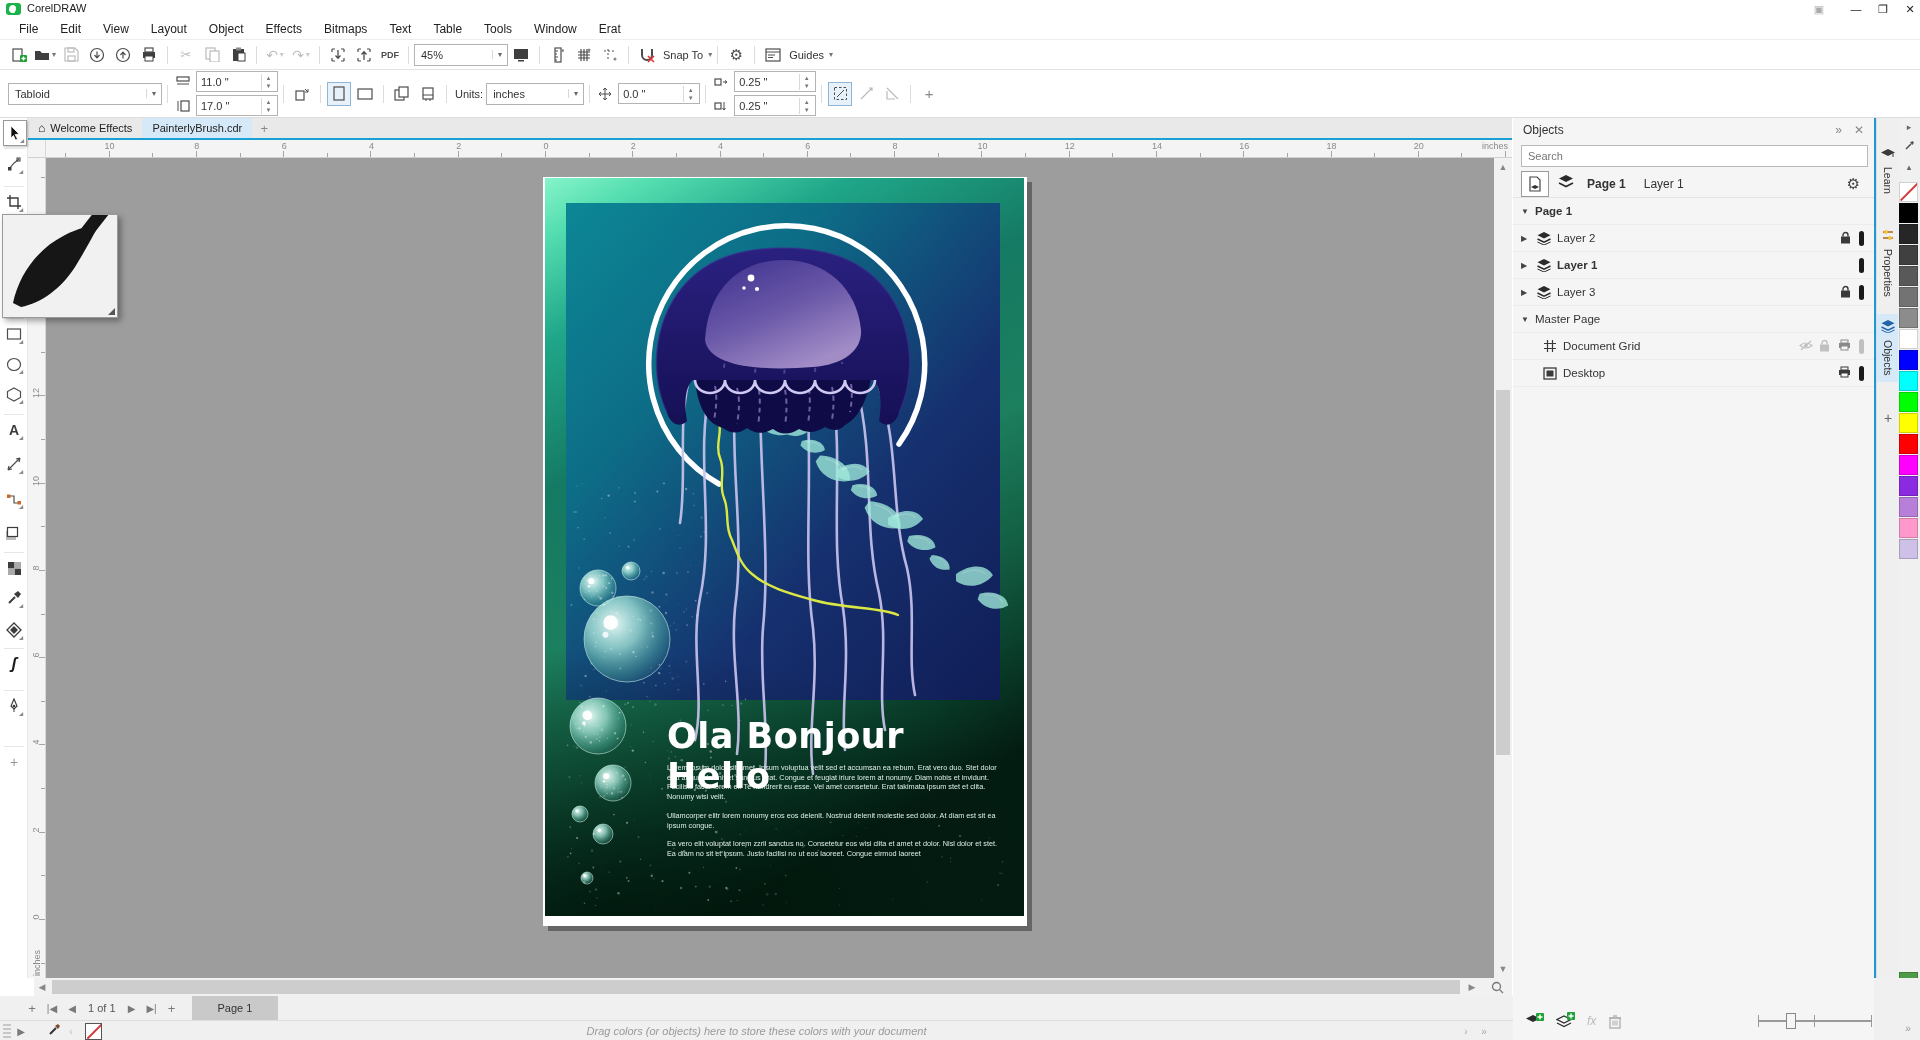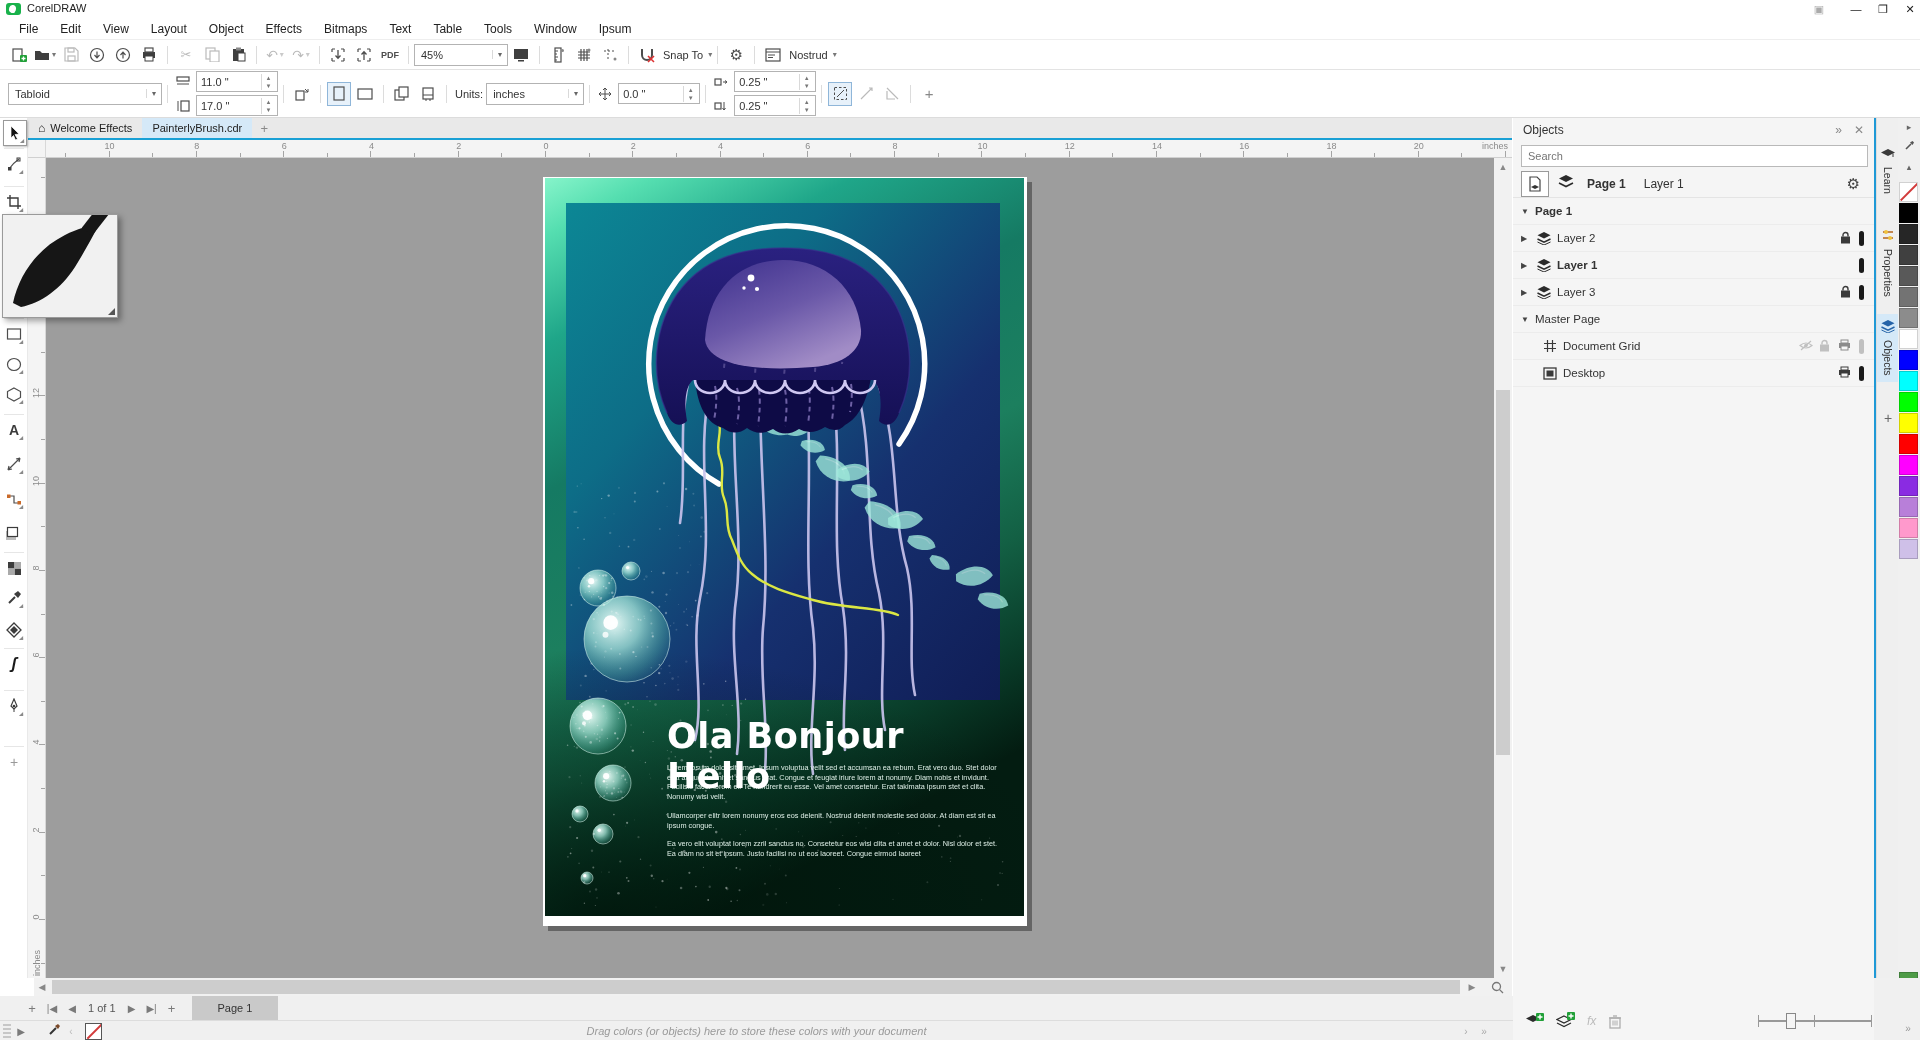--- a/index.html
+++ b/index.html
@@ -130,21 +130,21 @@
       <div class="menuitem">Edit</div>
       <div class="menuitem">View</div>
       <div class="menuitem">Layout</div>
       <div class="menuitem">Object</div>
       <div class="menuitem">Effects</div>
       <div class="menuitem">Bitmaps</div>
       <div class="menuitem">Text</div>
       <div class="menuitem">Table</div>
       <div class="menuitem">Tools</div>
       <div class="menuitem">Window</div>
-      <div class="menuitem">Ipsum</div>
+      <div class="menuitem">Erat</div>
     </div>
 
   <div id="toolbar" class="abs">
       <div class="tbtn">
         <svg width="16" height="16" viewBox="0 0 16 16" xmlns="http://www.w3.org/2000/svg">
           <rect x="2" y="2" width="9" height="12" stroke="#4d4d4d" stroke-width="1.2" fill="none"></rect>
           <rect x="9" y="8" width="7" height="7" rx="1" fill="#21a038"></rect>
           <path d="M12.5,9.5 v4 M10.5,11.5 h4" stroke="#fff" stroke-width="1.3"></path>
         </svg>
       </div>
@@ -266,21 +266,21 @@
       <div class="tbtn">
         <span style="font-size:15px;">⚙</span>
       </div>
       <div class="tbsep"></div>
       <div class="tbtn">
         <svg width="16" height="14" viewBox="0 0 16 14" xmlns="http://www.w3.org/2000/svg">
           <rect x="1" y="1" width="14" height="12" stroke="#4d4d4d" stroke-width="1.2" fill="none"></rect>
           <path d="M1,4 h14 M3,7 h7 M3,9.5 h5" stroke="#4d4d4d"></path>
         </svg>
       </div>
-      <span class="tlabel">Nostrud</span>
+      <span class="tlabel">Guides</span>
       <span class="ddarrow">▾</span>
     </div>
 
   <div id="propbar" class="abs">
       <div class="combo" style="width: 152px;">
         <span class="cval">Tabloid</span>
         <span class="carr">▾</span>
       </div>
       <div class="tbsep"></div>
       <div class="stack2">

